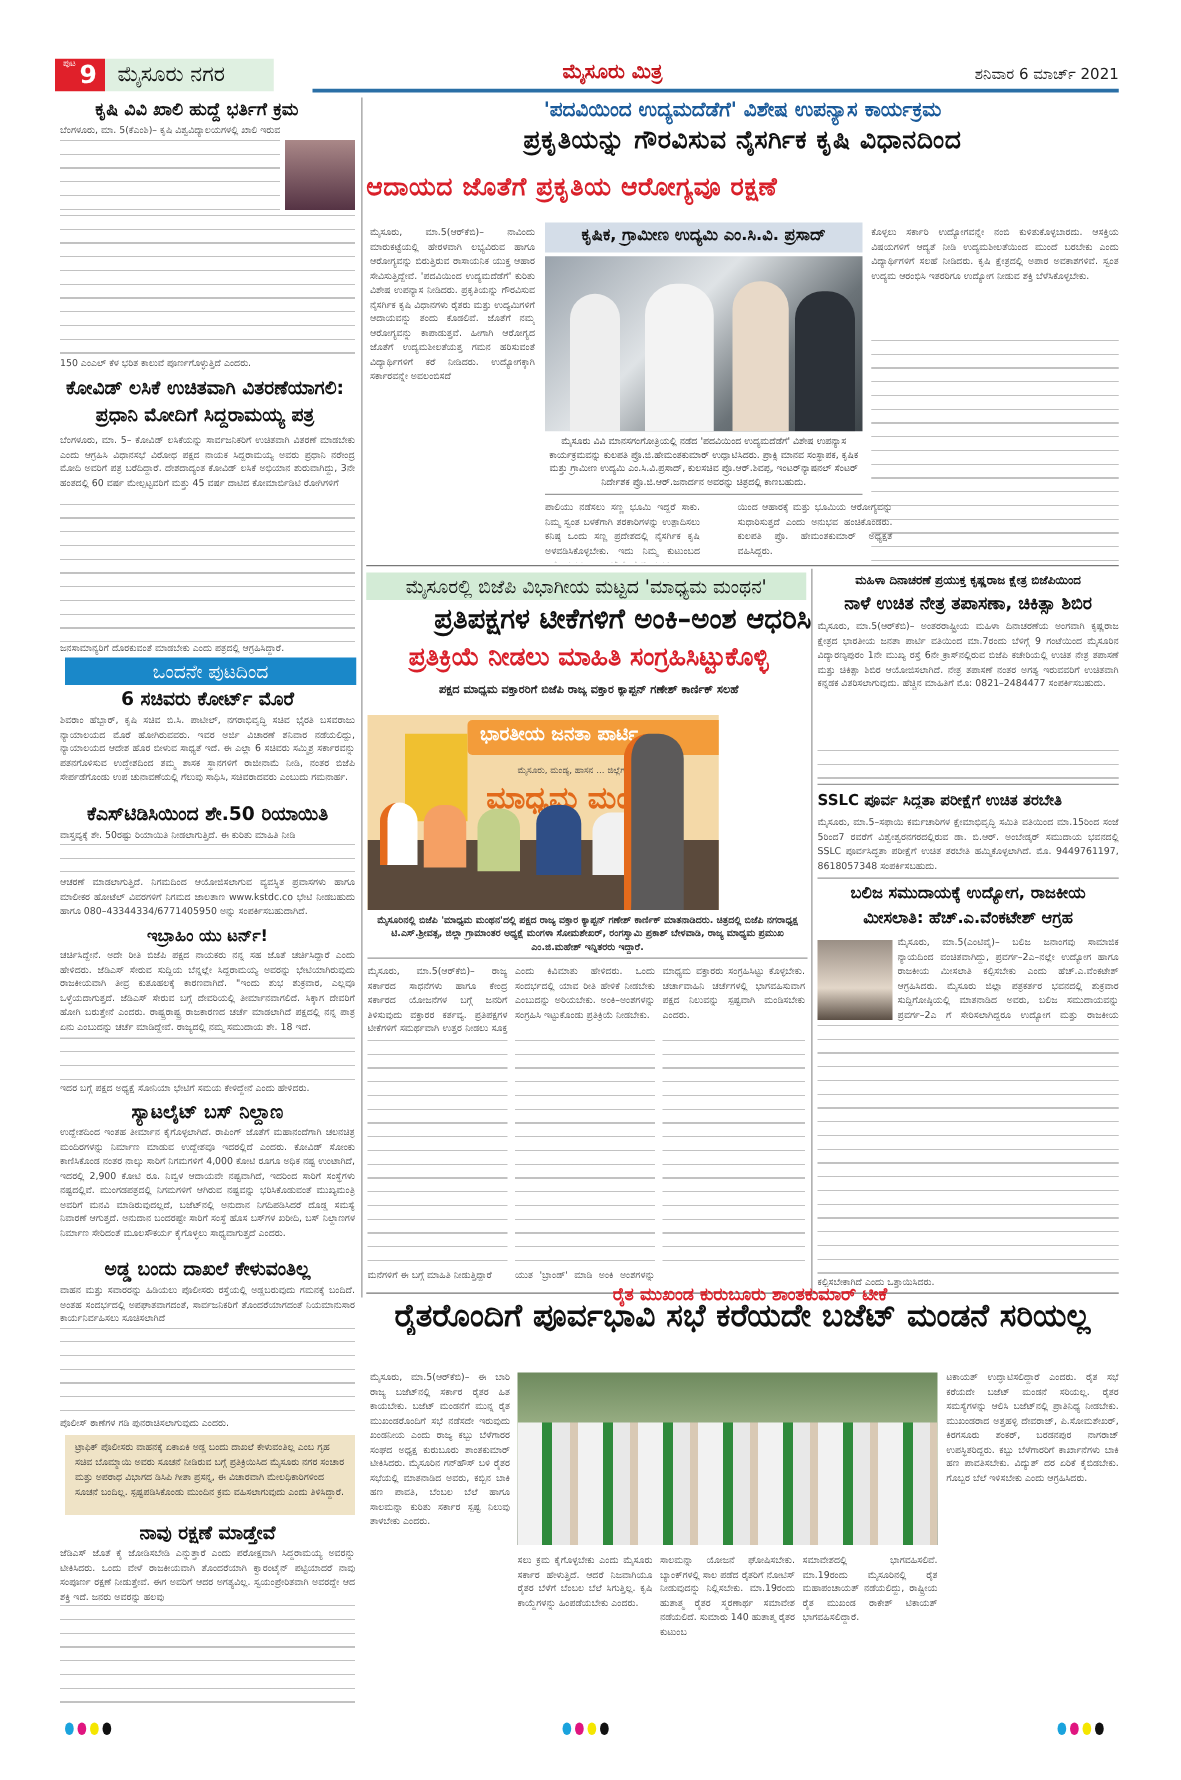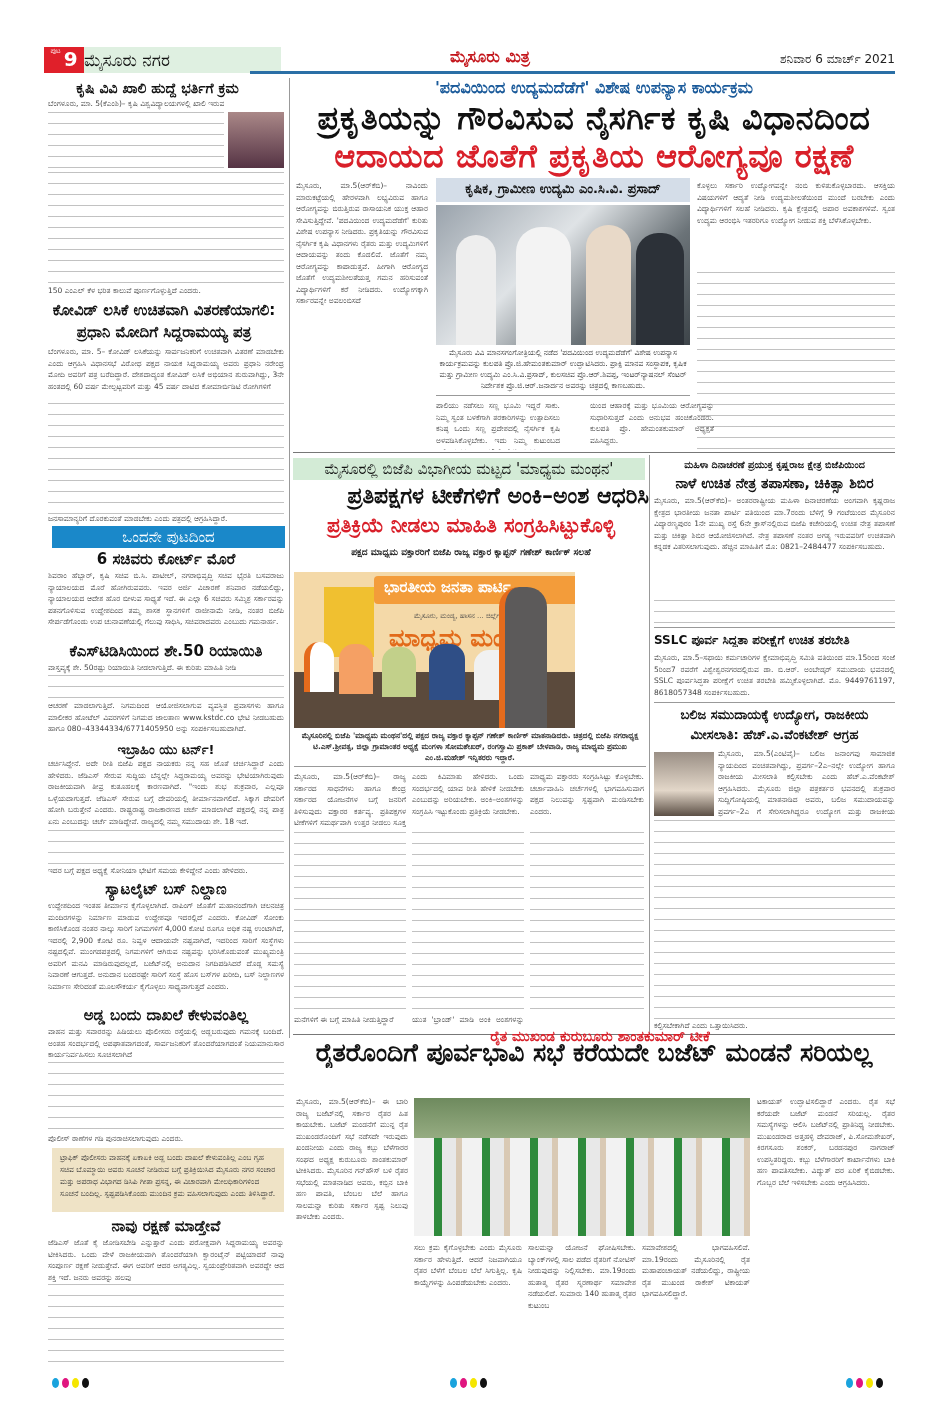--- a/index.html
+++ b/index.html
@@ -1,21 +1,21 @@
 <!DOCTYPE html>
 <html><head>
 <meta charset="utf-8">
 <style>
 *{box-sizing:border-box;margin:0;padding:0}
 body{width:945px;height:1424px;background:#fff;font-family:"DejaVu Sans",sans-serif;color:#222;position:relative;overflow:hidden}
 .abs{position:absolute}
 .pg-badge{left:44px;top:47px;width:40px;height:26px;background:#e0202a;color:#fff;display:flex;justify-content:center;gap:3px}
 .pg-badge .lbl{font-size:7px}
 .pg-badge .num{font-size:20px;font-weight:bold}
-.section-tag{left:84px;top:47px;width:197px;height:26px;background:#dff0e1;font-size:17px;display:flex;align-items:center;color:#111}
+.section-tag{left:84px;top:47px;width:135px;height:26px;background:#dff0e1;font-size:17px;display:flex;align-items:center;padding-left:10px;color:#111}
 .paper-name{left:390px;top:47px;width:200px;text-align:center;font-size:16px;color:#c4161c;font-weight:bold}
 .date{left:745px;top:52px;width:150px;text-align:right;font-size:12px;color:#222}
 .rule-top{left:250px;top:71px;width:645px;height:3px;background:#2a6fa6}
 .vline{width:1px;background:#999}
 .hline{height:1px;background:#999}
 .h-left{font-weight:bold;text-align:center;color:#111;line-height:1.2}
 .body-txt{font-size:7.5px;line-height:11.5px;color:#444;text-align:justify;overflow:hidden}
 .lines{background:repeating-linear-gradient(to bottom,#777 0,#777 1px,transparent 1px,transparent 11px);opacity:.45}
 .photo{background:#8a7560;overflow:hidden}
 .caption{font-size:7.5px;line-height:11px;color:#333;text-align:center;overflow:hidden}
@@ -78,22 +78,22 @@
 <div class="abs lines" style="left:48px;top:1062px;width:236px;height:70px"></div>
 <div class="abs body-txt" style="left:48px;top:1133px;width:236px;height:12px">ಪೊಲೀಸ್ ಠಾಣೆಗಳ ಗಡಿ ಪುನರಾಚಿಸಲಾಗುವುದು ಎಂದರು.</div>
 
 <div class="abs beige-box" style="left:52px;top:1148px;width:232px;height:64px;font-size:7.5px;line-height:12px;overflow:hidden">ಟ್ರಾಫಿಕ್ ಪೊಲೀಸರು ವಾಹನಕ್ಕೆ ಏಕಾಏಕಿ ಅಡ್ಡ ಬಂದು ದಾಖಲೆ ಕೇಳುವಂತಿಲ್ಲ ಎಂಬ ಗೃಹ ಸಚಿವ ಬೊಮ್ಮಾಯಿ ಅವರು ಸೂಚನೆ ನೀಡಿರುವ ಬಗ್ಗೆ ಪ್ರತಿಕ್ರಿಯಿಸಿದ ಮೈಸೂರು ನಗರ ಸಂಚಾರ ಮತ್ತು ಅಪರಾಧ ವಿಭಾಗದ ಡಿಸಿಪಿ ಗೀತಾ ಪ್ರಸನ್ನ, ಈ ವಿಚಾರವಾಗಿ ಮೇಲಧಿಕಾರಿಗಳಿಂದ ಸೂಚನೆ ಬಂದಿಲ್ಲ. ಸ್ಪಷ್ಟಪಡಿಸಿಕೊಂಡು ಮುಂದಿನ ಕ್ರಮ ವಹಿಸಲಾಗುವುದು ಎಂದು ತಿಳಿಸಿದ್ದಾರೆ.</div>
 
 <div class="abs h-left" style="left:48px;top:1217px;width:236px;font-size:15px">ನಾವು ರಕ್ಷಣೆ ಮಾಡ್ತೇವೆ</div>
 <div class="abs body-txt" style="left:48px;top:1237px;width:236px;height:46px">ಜೆಡಿಎಸ್ ಜೊತೆ ಕೈ ಜೋಡಿಸಬೇಡಿ ಎನ್ನುತ್ತಾರೆ ಎಂದು ಪರೋಕ್ಷವಾಗಿ ಸಿದ್ದರಾಮಯ್ಯ ಅವರನ್ನು ಟೀಕಿಸಿದರು. ಒಂದು ವೇಳೆ ರಾಜಕೀಯವಾಗಿ ತೊಂದರೆಯಾಗಿ ಕ್ವಾರಂಟೈನ್ ಪಟ್ಟಿಯಾದರೆ ನಾವು ಸಂಪೂರ್ಣ ರಕ್ಷಣೆ ನೀಡುತ್ತೇವೆ. ಈಗ ಅವರಿಗೆ ಆದರ ಅಗತ್ಯವಿಲ್ಲ. ಸ್ವಯಂಪ್ರೇರಿತವಾಗಿ ಅವರದ್ದೇ ಆದ ಶಕ್ತಿ ಇದೆ. ಜನರು ಅವರನ್ನು ಹಲವು</div>
 <div class="abs lines" style="left:48px;top:1284px;width:236px;height:82px"></div>
 
 <div class="abs" style="left:293px;top:78px;width:602px;text-align:center;font-size:16px;color:#1a5a9a;font-weight:bold">'ಪದವಿಯಿಂದ ಉದ್ಯಮದೆಡೆಗೆ' ವಿಶೇಷ ಉಪನ್ಯಾಸ ಕಾರ್ಯಕ್ರಮ</div>
-<div class="abs" style="left:293px;top:99px;width:602px;text-align:center;font-size:32px;font-weight:bold;color:#111;letter-spacing:0.5px">ಪ್ರಕೃತಿಯನ್ನು ಗೌರವಿಸುವ ನೈಸರ್ಗಿಕ ಕೃಷಿ ವಿಧಾನದಿಂದ</div>
-<div class="abs red" style="left:293px;top:137px;width:602px;text-align:center;font-size:32px;font-weight:bold;letter-spacing:0.5px">ಆದಾಯದ ಜೊತೆಗೆ ಪ್ರಕೃತಿಯ ಆರೋಗ್ಯವೂ ರಕ್ಷಣೆ</div>
+<div class="abs" style="left:293px;top:99px;width:602px;text-align:center;font-size:20px;font-weight:bold;color:#111;letter-spacing:0.5px">ಪ್ರಕೃತಿಯನ್ನು ಗೌರವಿಸುವ ನೈಸರ್ಗಿಕ ಕೃಷಿ ವಿಧಾನದಿಂದ</div>
+<div class="abs red" style="left:293px;top:137px;width:602px;text-align:left;font-size:20px;font-weight:bold;letter-spacing:0.5px">ಆದಾಯದ ಜೊತೆಗೆ ಪ್ರಕೃತಿಯ ಆರೋಗ್ಯವೂ ರಕ್ಷಣೆ</div>
 
 <div class="abs body-txt" style="left:296px;top:180px;width:132px;height:270px">ಮೈಸೂರು, ಮಾ.5(ಆರ್‌ಕೆಬಿ)– ನಾವಿಂದು ಮಾರುಕಟ್ಟೆಯಲ್ಲಿ ಹೇರಳವಾಗಿ ಲಭ್ಯವಿರುವ ಹಾಗೂ ಆರೋಗ್ಯವನ್ನು ಬಿರುತ್ತಿರುವ ರಾಸಾಯನಿಕ ಯುಕ್ತ ಆಹಾರ ಸೇವಿಸುತ್ತಿದ್ದೇವೆ. 'ಪದವಿಯಿಂದ ಉದ್ಯಮದೆಡೆಗೆ' ಕುರಿತು ವಿಶೇಷ ಉಪನ್ಯಾಸ ನೀಡಿದರು. ಪ್ರಕೃತಿಯನ್ನು ಗೌರವಿಸುವ ನೈಸರ್ಗಿಕ ಕೃಷಿ ವಿಧಾನಗಳು ರೈತರು ಮತ್ತು ಉದ್ಯಮಿಗಳಿಗೆ ಆದಾಯವನ್ನು ತಂದು ಕೊಡಲಿವೆ. ಜೊತೆಗೆ ನಮ್ಮ ಆರೋಗ್ಯವನ್ನು ಕಾಪಾಡುತ್ತವೆ. ಹೀಗಾಗಿ ಆರೋಗ್ಯದ ಜೊತೆಗೆ ಉದ್ಯಮಶೀಲತೆಯತ್ತ ಗಮನ ಹರಿಸುವಂತೆ ವಿದ್ಯಾರ್ಥಿಗಳಿಗೆ ಕರೆ ನೀಡಿದರು. ಉದ್ಯೋಗಕ್ಕಾಗಿ ಸರ್ಕಾರವನ್ನೇ ಅವಲಂಬಿಸದೆ</div>
 
 <div class="abs grey-banner" style="left:436px;top:178px;width:254px;height:24px;background:#d4dde8">ಕೃಷಿಕ, ಗ್ರಾಮೀಣ ಉದ್ಯಮಿ ಎಂ.ಸಿ.ವಿ. ಪ್ರಸಾದ್</div>
 
 <div class="abs photo" style="left:436px;top:205px;width:254px;height:140px;background:linear-gradient(135deg,#9aa3ac 0%,#dfe3e6 40%,#6b7378 70%,#3d4449 100%)">
   <div style="position:absolute;left:20px;top:30px;width:40px;height:110px;background:#eee;border-radius:20px 20px 0 0"></div>
   <div style="position:absolute;left:80px;top:22px;width:55px;height:118px;background:#f3f3f3;border-radius:25px 25px 0 0"></div>
   <div style="position:absolute;left:150px;top:20px;width:45px;height:120px;background:#e8d9c8;border-radius:22px 22px 0 0"></div>
   <div style="position:absolute;left:200px;top:28px;width:48px;height:112px;background:#2c3138;border-radius:22px 22px 0 0"></div>

